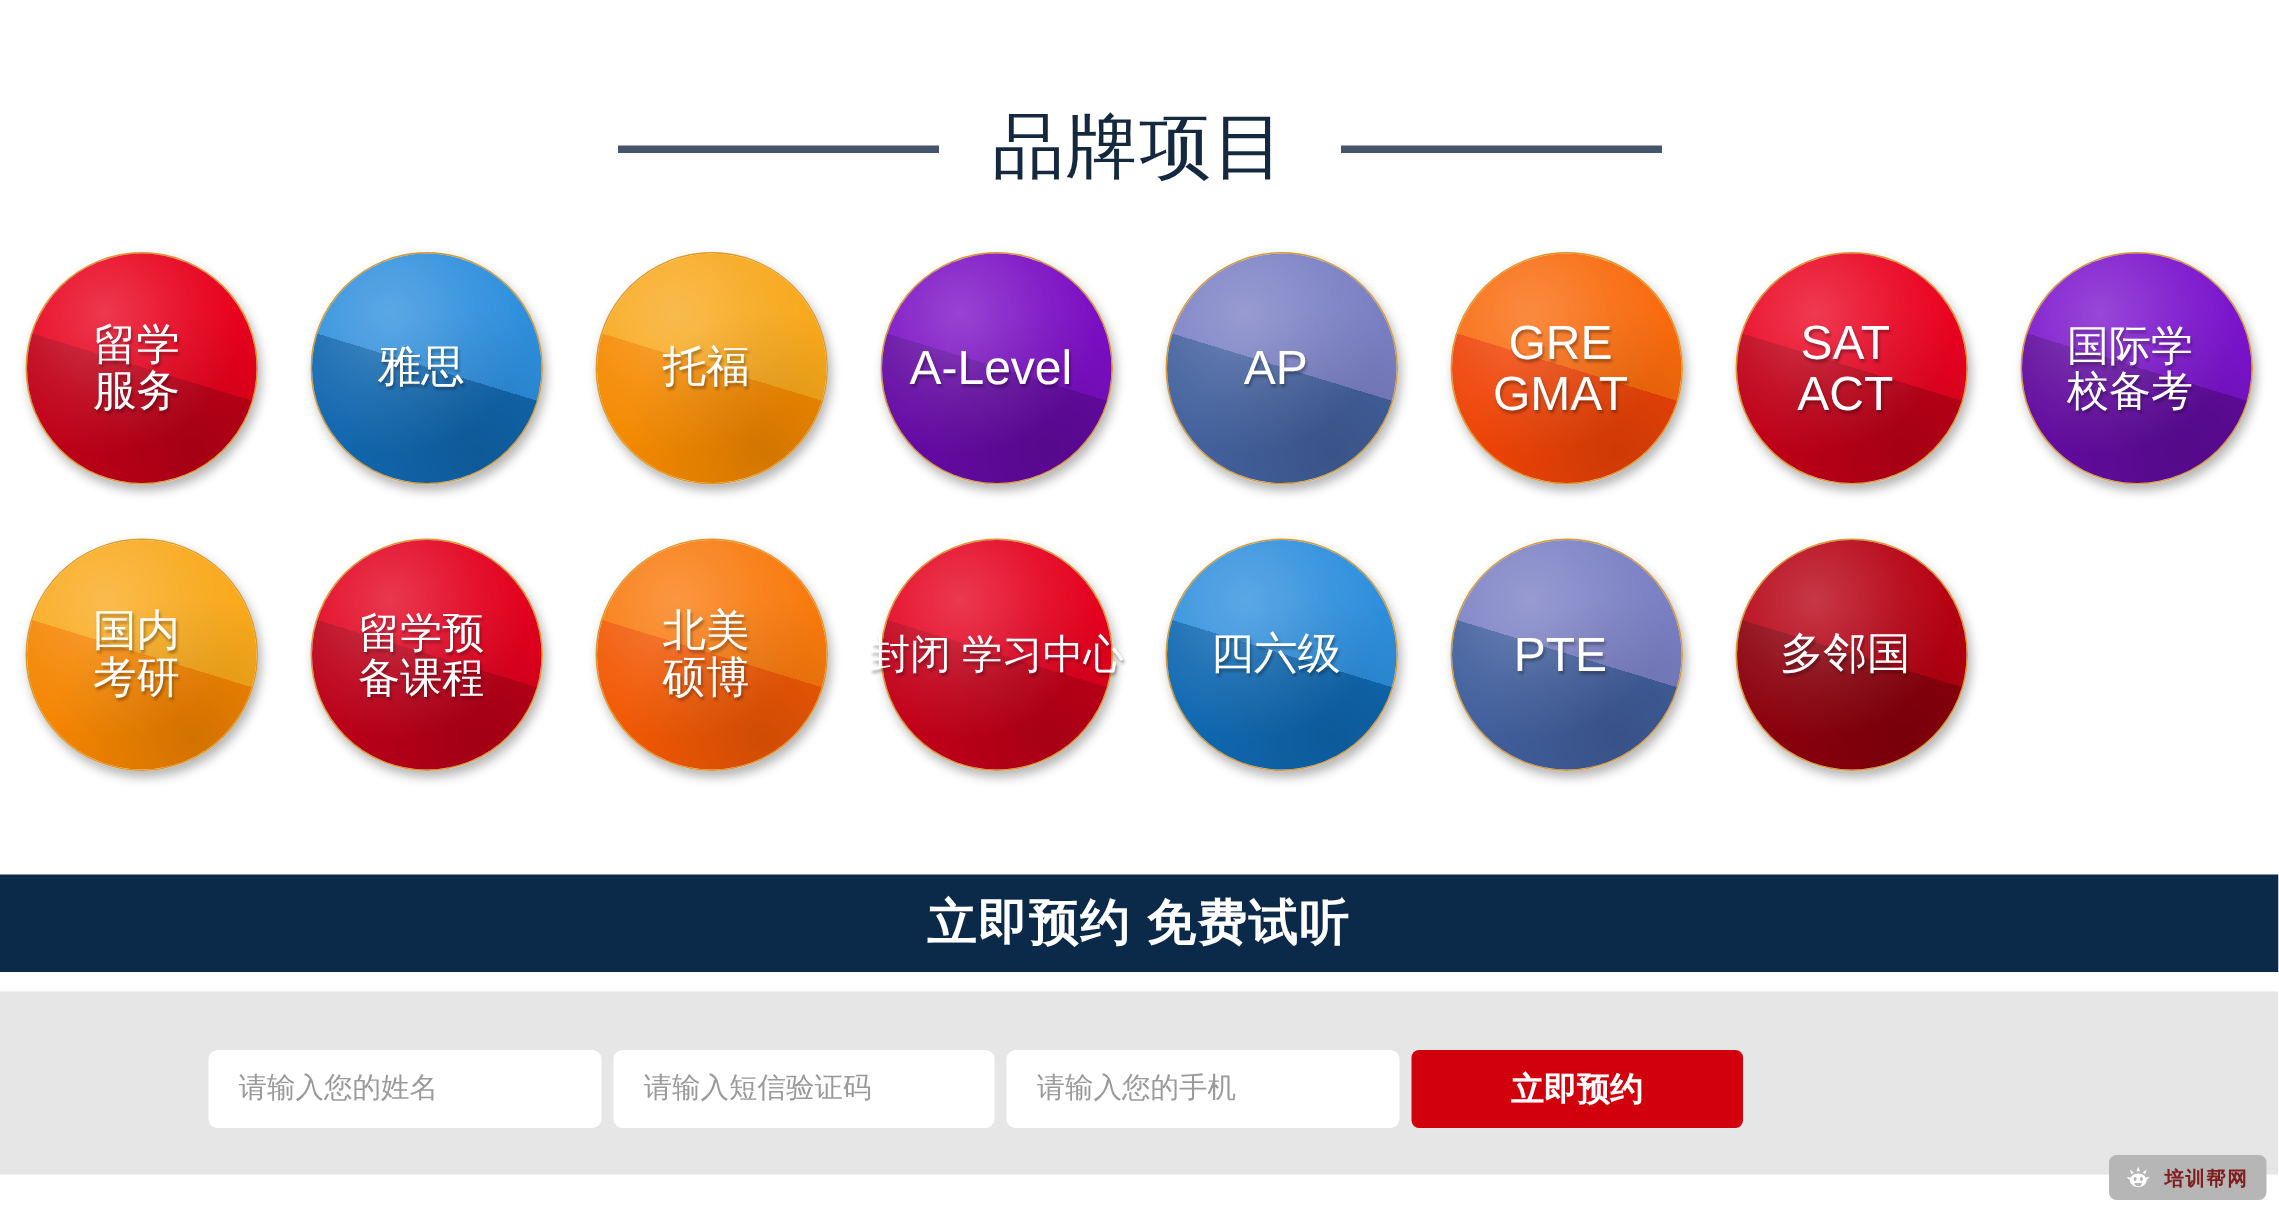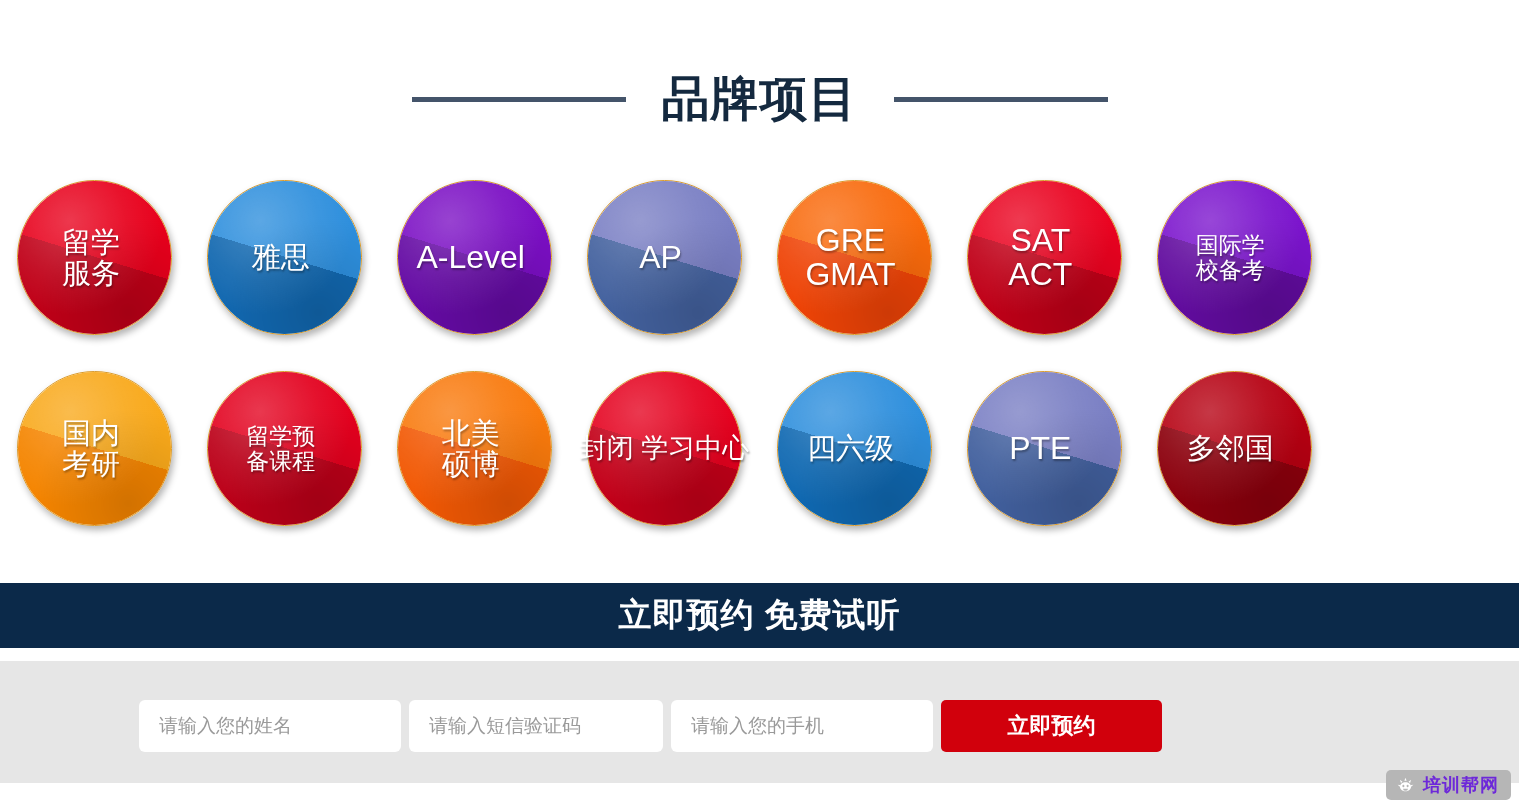--- a/index.html
+++ b/index.html
@@ -32,32 +32,32 @@
     gap: 36px;
   }
   .heading-rule {
     width: 214px;
     height: 5px;
     background: #44546a;
     flex: none;
   }
   .heading-title {
     font-size: 48px;
-    font-weight: bold;
+    font-weight: normal;
     color: #14293f;
     letter-spacing: 1px;
     line-height: 1;
     white-space: nowrap;
     font-family: "Liberation Sans", "DejaVu Sans", sans-serif;
   }
 
   
   .circle-grid {
     position: absolute;
-    top: 180px;
+    top: 168px;
     left: 0;
     width: 1432px;
     height: 346px;
   }
   .circle-row {
     position: absolute;
     left: 0;
     width: 1519px;
     height: 155px;
     display: flex;
@@ -119,21 +119,21 @@
     z-index: 2;
     color: #ffffff;
     font-weight: normal;
     text-align: center;
     line-height: 1.06;
     white-space: pre-line;
     text-shadow: 1px 2px 2px rgba(0,0,0,0.32);
     padding-right: 8px;
   }
   .circle-label.cn  { font-size: 29px; }
-  .circle-label.cn2 { font-size: 23px; }
+  .circle-label.cn2 { font-size: 28px; }
   .circle-label.en  { font-size: 32px; }
   .circle-label.wide { font-size: 27px; padding-right: 0; white-space: nowrap; }
 
   
   .cta-banner {
     position: absolute;
     left: 0;
     top: 583px;
     width: 1519px;
     height: 65px;
@@ -216,22 +216,22 @@
     border-radius: 5px;
     display: flex;
     align-items: center;
     gap: 7px;
   }
   .watermark-icon {
     width: 21px; height: 21px;
     display: block;
   }
   .watermark-text {
-    color: #6d28d9;
-    font-size: 18px;
+    color: #7f1d1d;
+    font-size: 13px;
     font-weight: bold;
     letter-spacing: 1px;
     line-height: 1;
     white-space: nowrap;
   }
 </style>
 </head>
 <body>
 
 <div id="page">
@@ -246,20 +246,25 @@
     <div class="circle-row row1" id="row1">
         <div class="circle-cell">
           <div class="circle" style="--light: #e8001c; --dark: #c00018;">
             <div class="circle-label cn">留学
 服务</div>
           </div>
         </div>
         <div class="circle-cell">
           <div class="circle" style="--light: #2e8fdd; --dark: #1268b0;">
             <div class="circle-label cn">雅思</div>
+          </div>
+        </div>
+        <div class="circle-cell">
+          <div class="circle" style="--light: #f8a81c; --dark: #f58a00;">
+            <div class="circle-label cn">托福</div>
           </div>
         </div>
         <div class="circle-cell">
           <div class="circle" style="--light: #7b0fc4; --dark: #650ba4;">
             <div class="circle-label en">A-Level</div>
           </div>
         </div>
         <div class="circle-cell">
           <div class="circle" style="--light: #7a7fc4; --dark: #44629f;">
             <div class="circle-label en">AP</div>

